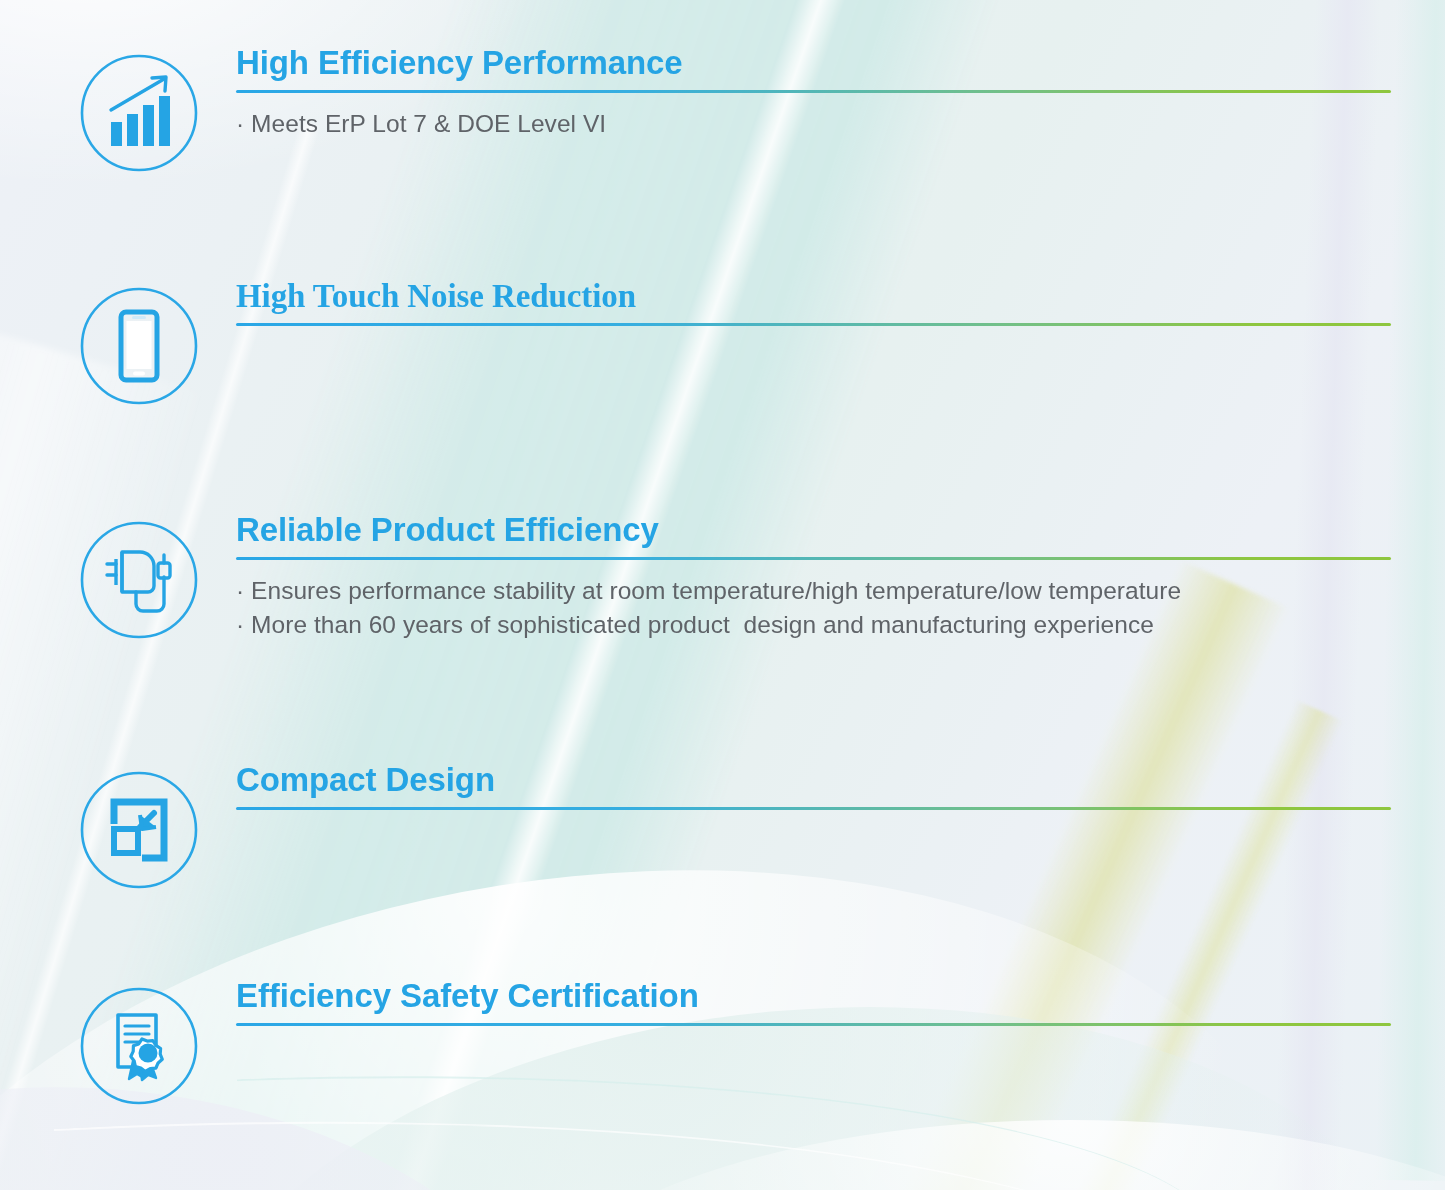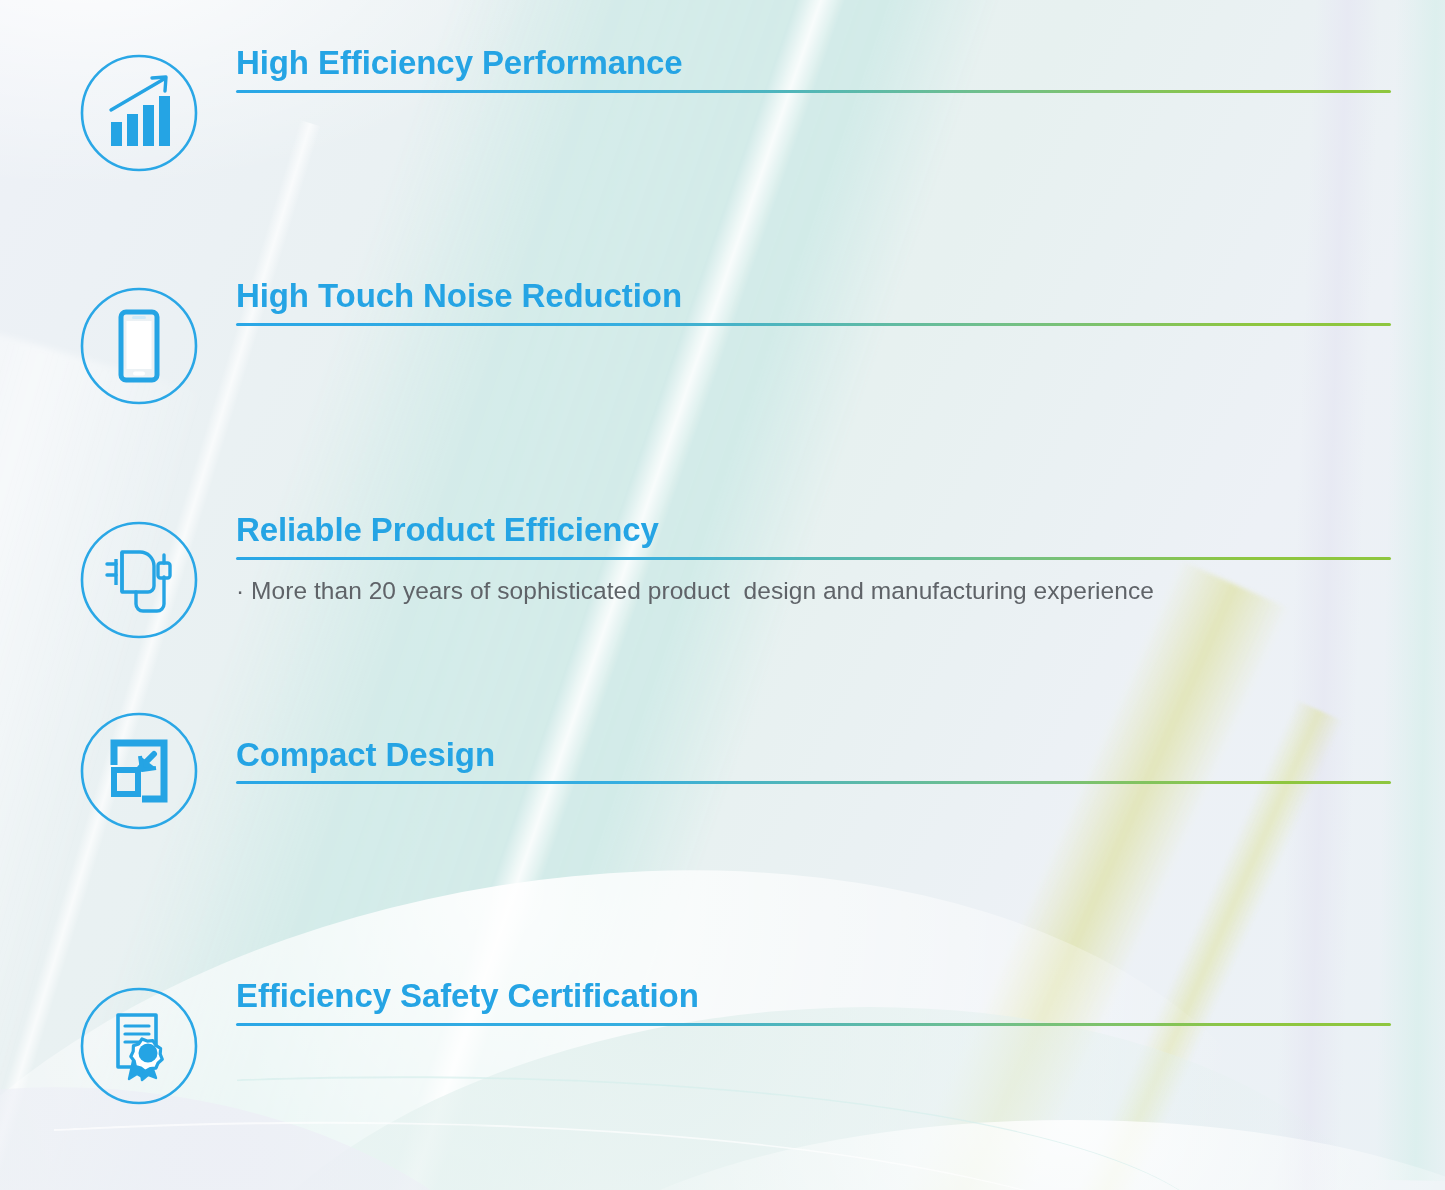--- a/index.html
+++ b/index.html
@@ -181,23 +181,23 @@
   .bullet {
     font-size: 24.5px;
     color: #5f6368;
     line-height: 1.42;
     letter-spacing: 0.05px;
     white-space: pre-wrap;
   }
 
   
   #feature-0 { top: 46px; }
-  #feature-1 { top: 279px; }
+  #feature-1 { top: 279px; font-family: Liberation Serif, serif; }
   #feature-2 { top: 513px; }
-  #feature-3 { top: 704px; align-items: center; }
+  #feature-3 { top: 763px; }
   #feature-4 { top: 979px; }
 </style>
 </head>
 <body>
 
 <div id="page">
 
   <div class="bg-layer">
     <div class="streak st1"></div>
     <div class="streak st2"></div>
@@ -225,20 +225,23 @@
           <rect x="49" y="62" width="11" height="32" fill="#25a4e4"></rect>
           <rect x="65" y="53" width="11" height="41" fill="#25a4e4"></rect>
           <rect x="81" y="44" width="11" height="50" fill="#25a4e4"></rect>
           <path d="M33 58 L86 27" fill="none" stroke="#25a4e4" stroke-width="3.4" stroke-linecap="round"></path>
           <path d="M74 26 L88 25 L87 39" fill="none" stroke="#25a4e4" stroke-width="3.4" stroke-linecap="round" stroke-linejoin="round"></path>
         </svg>
       </div>
       <div class="feature-body">
         <div class="feature-title">High Efficiency Performance</div>
         <div class="divider"></div>
+        <ul class="bullets">
+          <li class="bullet">· Meets ErP Lot 7 &amp; DOE Level VI</li>
+        </ul>
       </div>
     </div>
 
     <div class="feature" id="feature-1">
       <div class="icon-wrap">
         <svg width="122" height="122" viewBox="0 0 122 122">
           <circle cx="61" cy="61" r="57" fill="none" stroke="#2aa7e6" stroke-width="2.6"></circle>
           <rect x="43" y="27" width="36" height="68" rx="5" ry="5" fill="none" stroke="#25a4e4" stroke-width="5"></rect>
           <rect x="48.5" y="36" width="25" height="48" fill="#ffffff"></rect>
           <rect x="54" y="31" width="14" height="3" rx="1.5" fill="#cfe9f8"></rect>
@@ -262,21 +265,22 @@
           <line x1="29" y1="56" x2="38" y2="56" stroke="#25a4e4" stroke-width="3.4" stroke-linecap="round"></line>
           <path d="M58 73 v12 a7 7 0 0 0 7 7 h14 a7 7 0 0 0 7 -7 v-27" fill="none" stroke="#25a4e4" stroke-width="3.4" stroke-linecap="round" stroke-linejoin="round"></path>
           <rect x="80" y="44" width="12" height="15" rx="2.5" fill="none" stroke="#25a4e4" stroke-width="3.4"></rect>
           <line x1="86" y1="36" x2="86" y2="44" stroke="#25a4e4" stroke-width="3.4" stroke-linecap="round"></line>
         </svg>
       </div>
       <div class="feature-body">
         <div class="feature-title">Reliable Product Efficiency</div>
         <div class="divider"></div>
         <ul class="bullets">
-          <li class="bullet">· More than 20 years of sophisticated product  design and manufacturing experience</li>
+          <li class="bullet">· Ensures performance stability at room temperature/high temperature/low temperature</li>
+          <li class="bullet">· More than 60 years of sophisticated product  design and manufacturing experience</li>
         </ul>
       </div>
     </div>
 
     <div class="feature" id="feature-3">
       <div class="icon-wrap">
         <svg width="122" height="122" viewBox="0 0 122 122">
           <circle cx="61" cy="61" r="57" fill="none" stroke="#2aa7e6" stroke-width="2.6"></circle>
           <path d="M36 55 V33 H86 V89 H64" fill="none" stroke="#25a4e4" stroke-width="7" stroke-linejoin="miter"></path>
           <rect x="36" y="60" width="24" height="24" fill="none" stroke="#25a4e4" stroke-width="6"></rect>

